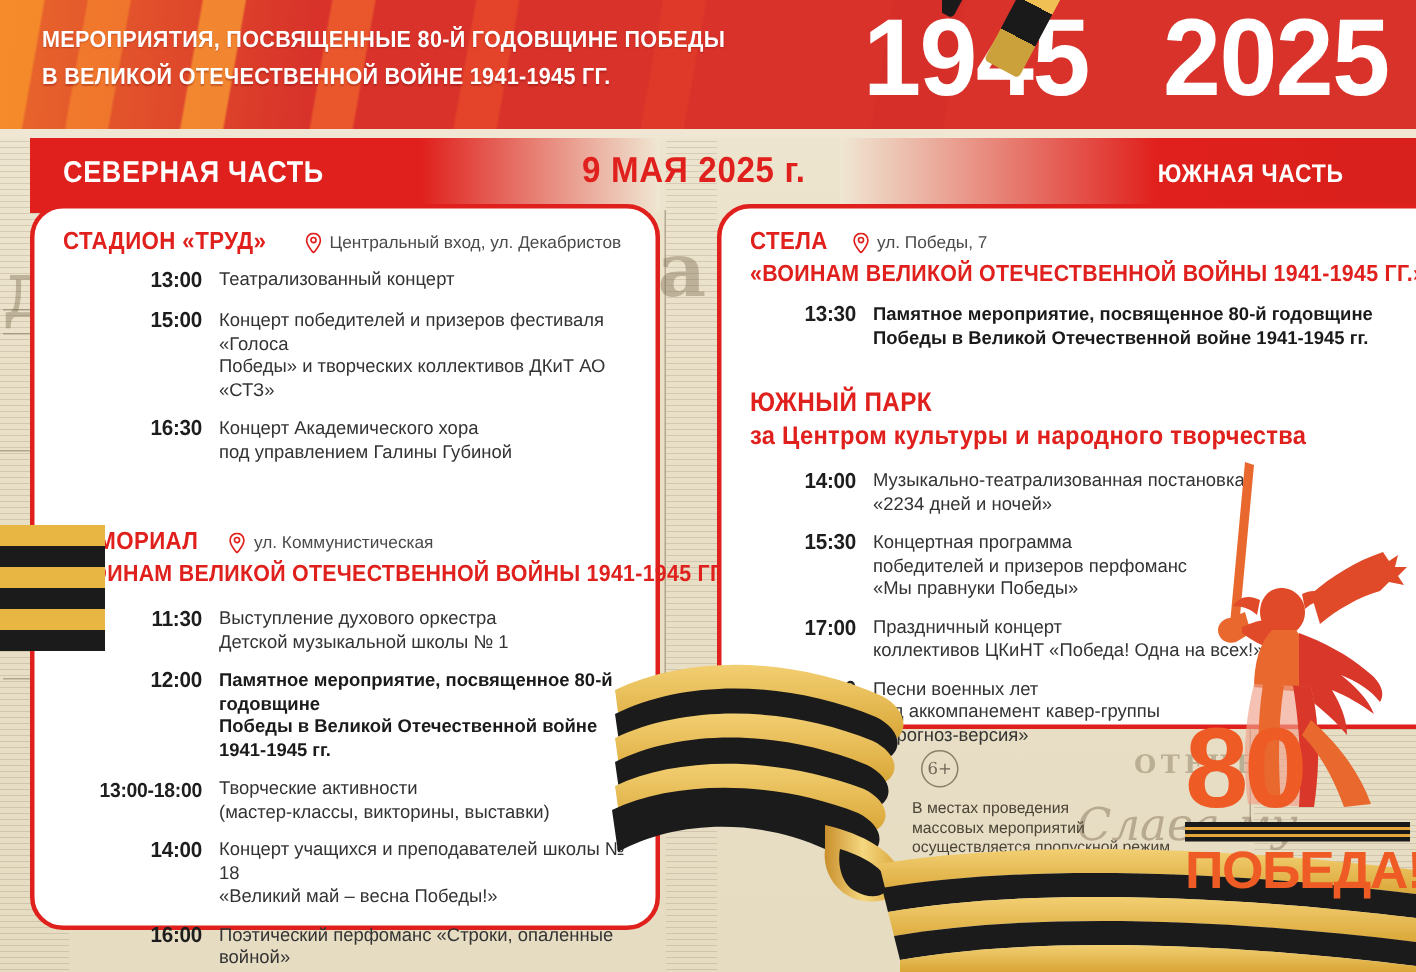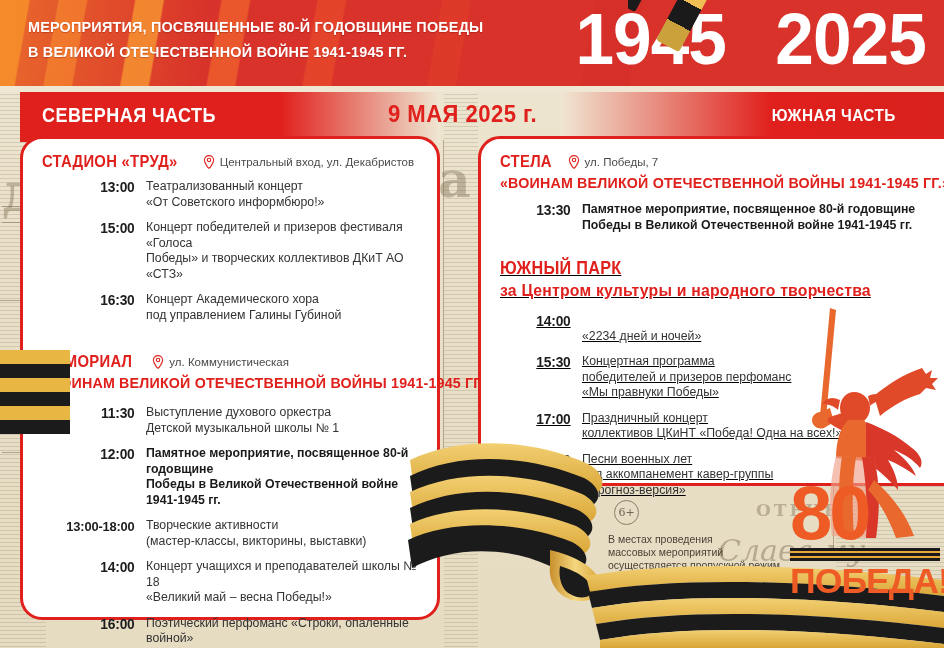--- a/index.html
+++ b/index.html
@@ -331,21 +331,20 @@
           <circle cx="6" cy="5" r="1.7" fill="none" stroke="#e0201c" stroke-width="1.1"></circle>
         </svg>
         <span>Центральный вход, ул. Декабристов</span>
       </span>
     </div>
     <div class="rows">
       <div class="row">
         <div class="time">13:00</div>
         <div class="desc">
           <span>Театрализованный концерт</span><br>
-          <span>«От Советского информбюро!»</span>
         </div>
       </div>
       <div class="row">
         <div class="time">15:00</div>
         <div class="desc">
           <span>Концерт победителей и призеров фестиваля «Голоса</span><br>
           <span>Победы» и творческих коллективов ДКиТ АО «СТЗ»</span>
         </div>
       </div>
       <div class="row">
@@ -428,28 +427,28 @@
       <div class="row bold">
         <div class="time" style="width:70px;">13:30</div>
         <div class="desc">
           <span>Памятное мероприятие, посвященное 80-й годовщине</span><br>
           <span>Победы в Великой Отечественной войне 1941-1945 гг.</span>
         </div>
       </div>
     </div>
   </div>
 
-  <div class="venue" style="left:500px;top:258px;width:440px;text-decoration:underline;">
+  <div class="venue" style="left:500px;top:258px;width:440px;">
     <div class="venue-name" style="font-size:18px;">ЮЖНЫЙ ПАРК</div>
     <div class="venue-sub2">за Центром культуры и народного творчества</div>
     <div class="rows" style="margin-top:12px;">
       <div class="row">
         <div class="time" style="width:70px;">14:00</div>
         <div class="desc">
-          <br>
+          <span>Музыкально-театрализованная постановка</span><br>
           <span>«2234 дней и ночей»</span>
         </div>
       </div>
       <div class="row">
         <div class="time" style="width:70px;">15:30</div>
         <div class="desc">
           <span>Концертная программа</span><br>
           <span>победителей и призеров перфоманс</span><br>
           <span>«Мы правнуки Победы»</span>
         </div>

